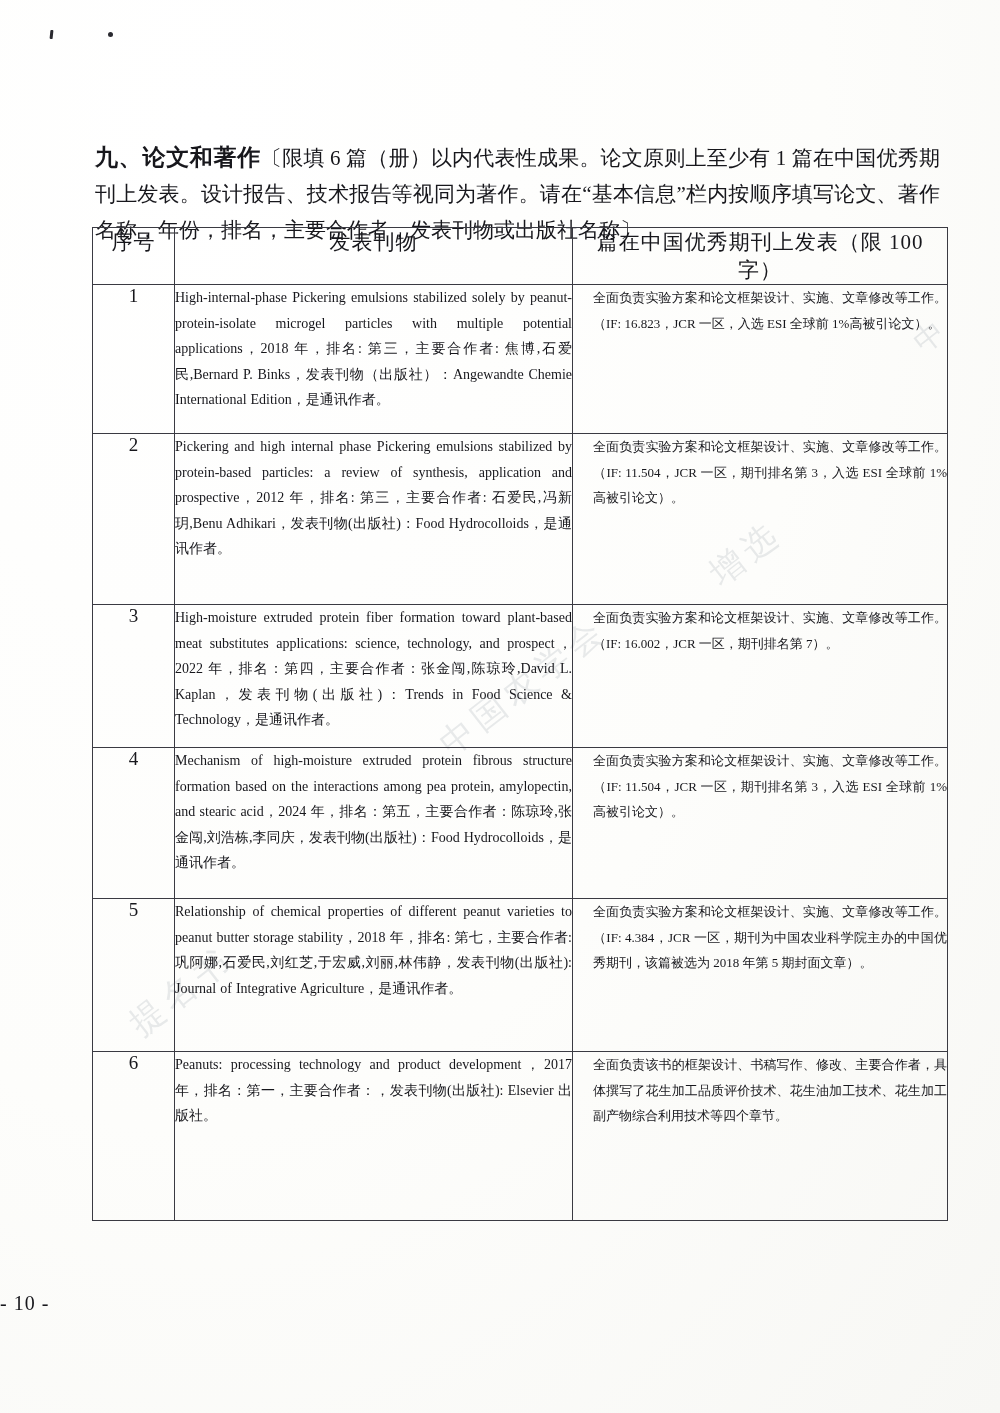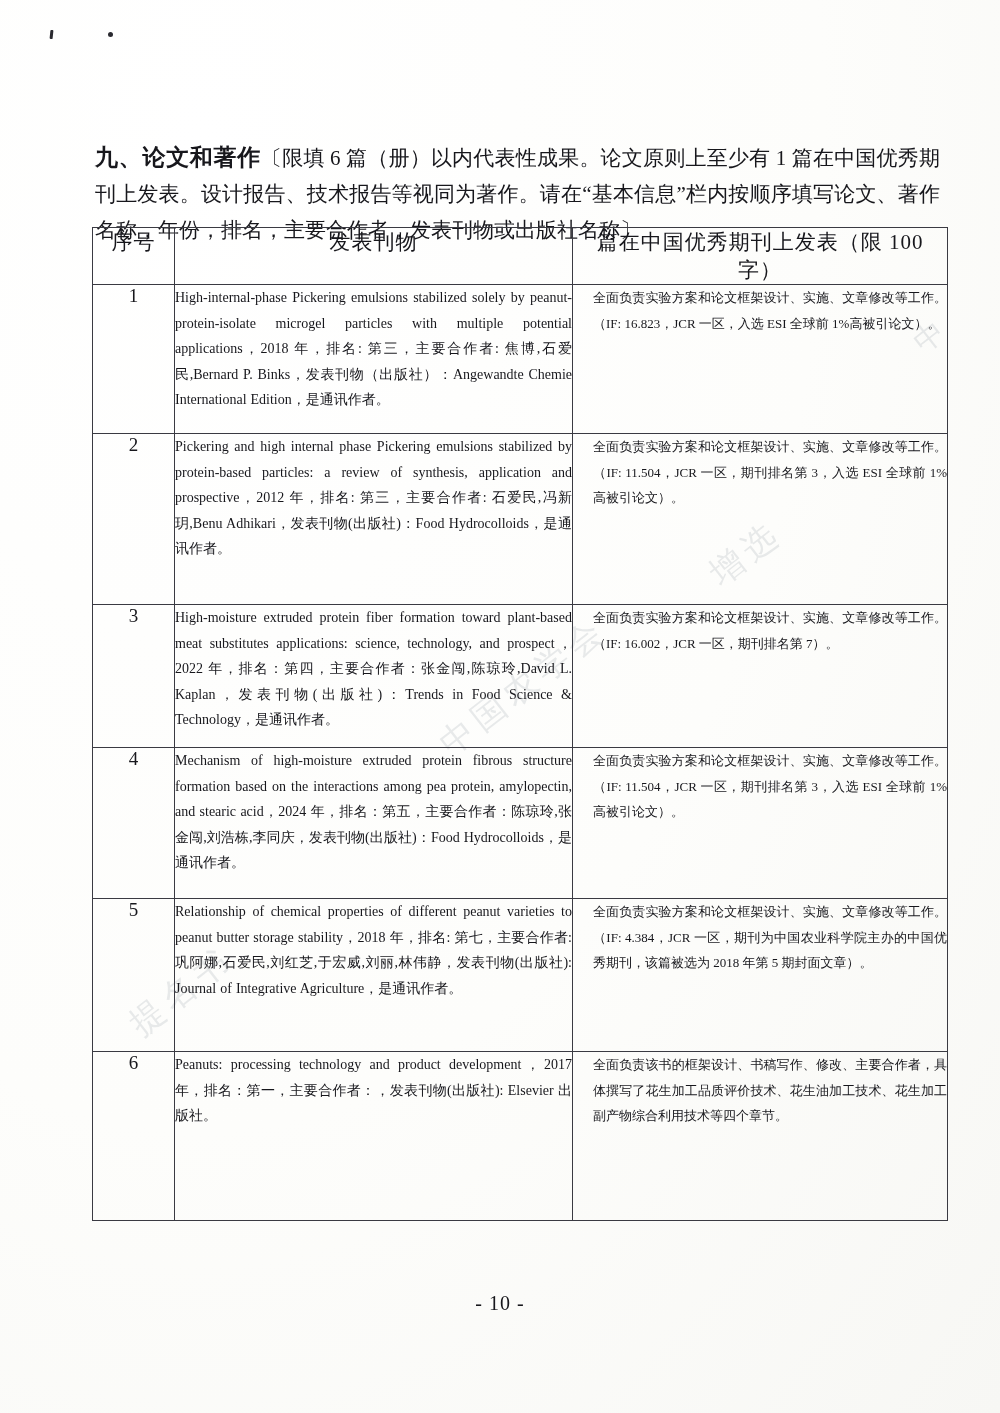--- a/index.html
+++ b/index.html
@@ -142,21 +142,21 @@
   tr.r4 td { height: 150px; }
   tr.r5 td { height: 152px; }
   tr.r6 td { height: 168px; }
 
   
   .footer {
     position: absolute;
     left: 0;
     top: 1292px;
     width: 1000px;
-    text-align: center;
+    text-align: left;
     font-size: 20px;
     letter-spacing: 1px;
   }
 </style>
 </head>
 <body>
 
 <div class="page"></div>
 
 <div class="watermark-layer">

